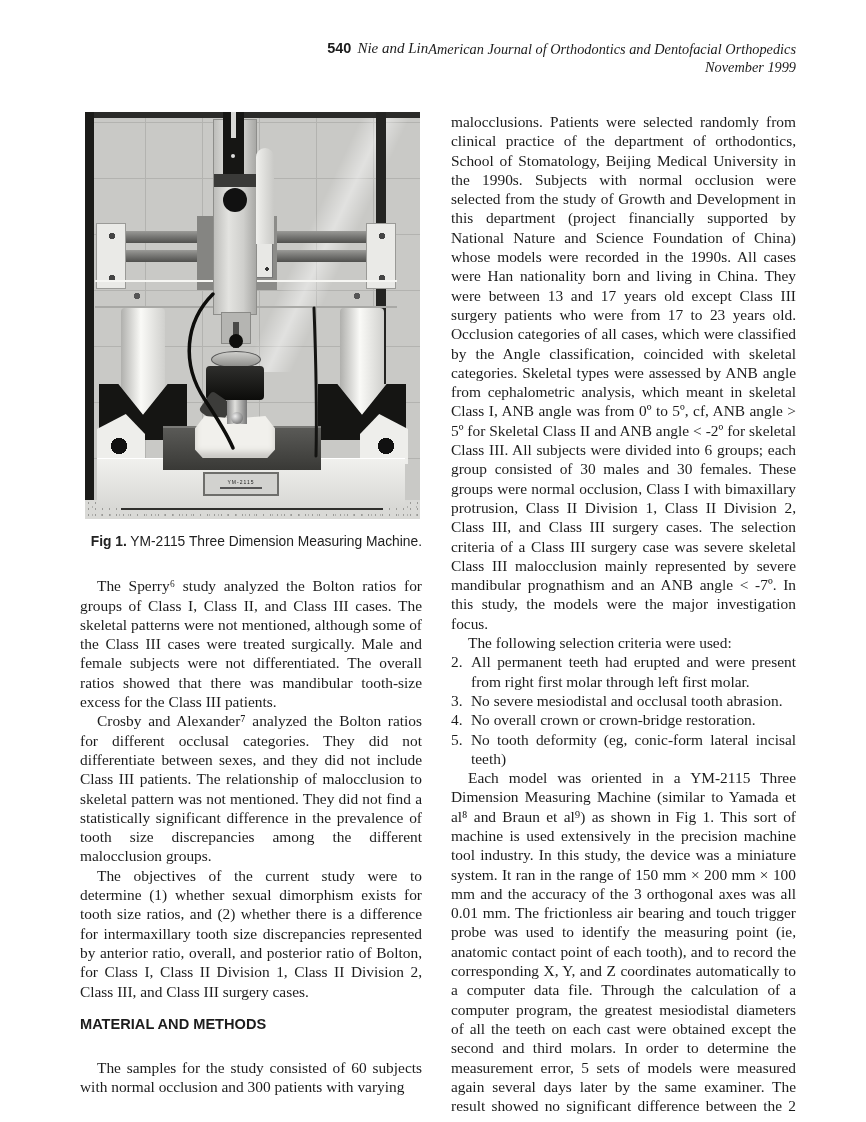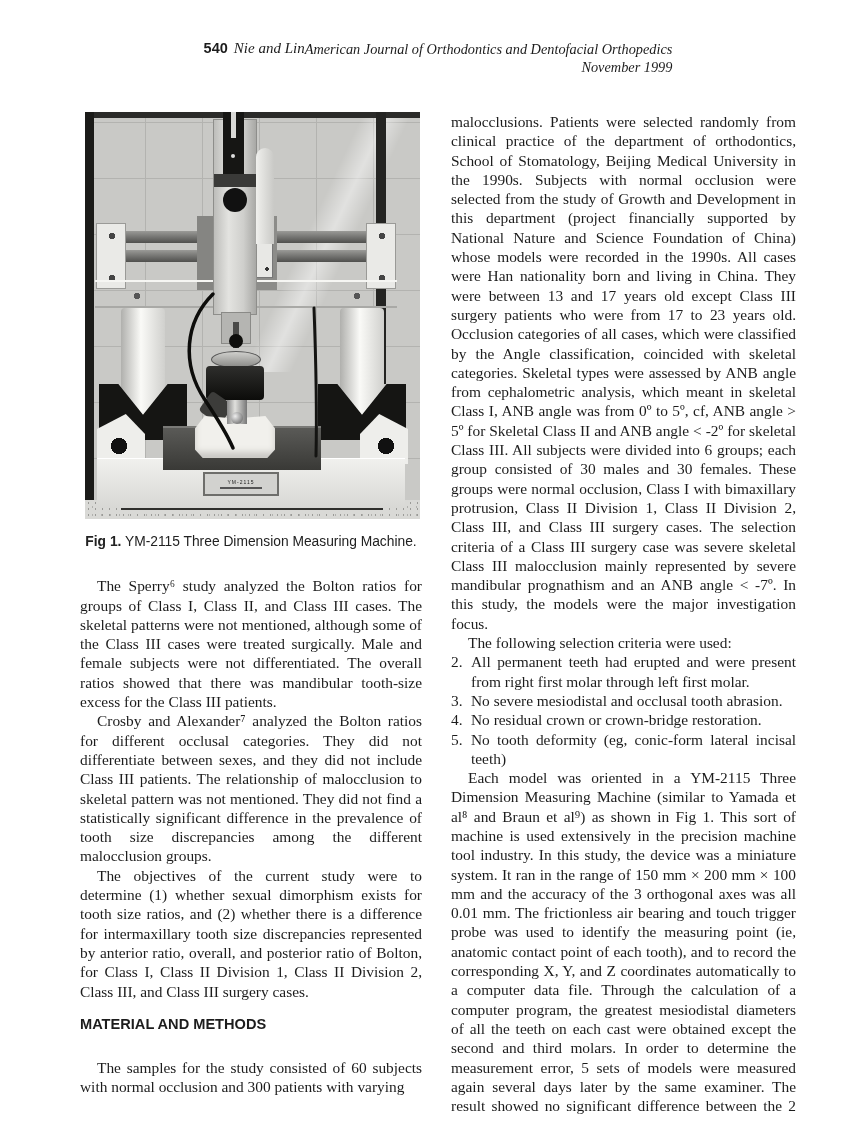--- a/index.html
+++ b/index.html
@@ -3,41 +3,41 @@
 <meta charset="utf-8">
 <style>
   * { margin:0; padding:0; box-sizing:border-box; }
   html,body { background:#ffffff; }
   .page {
     position:relative; width:866px; height:1122px; background:#ffffff;
     font-family:"Liberation Serif","DejaVu Serif",serif; color:#1c1c1c;
     overflow:hidden;
   }
   
-  .header { position:absolute; left:80px; top:40px; width:716px; display:flex; justify-content:center; align-items:flex-start; }
+  .header { position:absolute; left:80px; top:40px; width:716px; display:flex; justify-content:flex-end; align-items:flex-start; }
   .hdr-left { font-size:15px; white-space:nowrap; }
   .pagenum { font-family:"Liberation Sans","DejaVu Sans",sans-serif; font-weight:bold; font-size:14.5px; }
   .authors { font-style:italic; margin-left:6px; }
   .hdr-right { text-align:right; font-style:italic; font-size:14.3px; line-height:18px; }
   
   .col { position:absolute; top:112px; font-size:15.4px; line-height:19.3px; text-align:justify; }
   .col-left  { left:80px;  width:342px; }
   .col-right { left:451px; width:345px; }
   .col p.indent { text-indent:17px;font-family:Liberation Serif, serif; }
   .section-heading {
     font-family:"Liberation Sans","DejaVu Sans",sans-serif; font-weight:bold;
     font-size:14.6px; margin-top:14px; margin-bottom:24px; text-align:left;
   }
   .lead-line { text-indent:17px; text-align:left; }
   .li { padding-left:20px; text-align:justify; }
   .li .num { display:inline-block; width:20px; margin-left:-20px; }
   
   .figure { margin-bottom:25px; }
   .figcaption {
-    margin-top:13px; text-align:center;
+    margin-top:13px; text-align:right;
     font-family:"Liberation Sans","DejaVu Sans",sans-serif; font-size:13.8px; color:#222;
   }
   .figcaption b { font-weight:bold; }
   .photo {
     position:relative; width:335px; height:407px; margin-left:5px; overflow:hidden;
     background-color:#c9c9c6;
     background-image:
       linear-gradient(#b3b3b0 1.5px, rgba(0,0,0,0) 1.5px),
       linear-gradient(90deg,#b3b3b0 1.5px, rgba(0,0,0,0) 1.5px);
     background-size:57px 56px, 57px 56px;
@@ -194,20 +194,20 @@
     <p class="indent">The samples for the study consisted of 60 subjects with normal occlusion and 300 patients with varying</p>
   </div>
 
   <div class="col col-right">
     <p>malocclusions. Patients were selected randomly from clinical practice of the department of orthodontics, School of Stomatology, Beijing Medical University in the 1990s. Subjects with normal occlusion were selected from the study of Growth and Development in this department (project financially supported by National Nature and Science Foundation of China) whose models were recorded in the 1990s. All cases were Han nationality born and living in China. They were between 13 and 17 years old except Class III surgery patients who were from 17 to 23 years old. Occlusion categories of all cases, which were classified by the Angle classification, coincided with skeletal categories. Skeletal types were assessed by ANB angle from cephalometric analysis, which meant in skeletal Class I, ANB angle was from 0º to 5º, cf, ANB angle &gt; 5º for Skeletal Class II and ANB angle &lt; -2º for skeletal Class III. All subjects were divided into 6 groups; each group consisted of 30 males and 30 females. These groups were normal occlusion, Class I with bimaxillary protrusion, Class II Division 1, Class II Division 2, Class III, and Class III surgery cases. The selection criteria of a Class III surgery case was severe skeletal Class III malocclusion mainly represented by severe mandibular prognathism and an ANB angle &lt; -7º. In this study, the models were the major investigation focus.</p>
     <p class="lead-line">The following selection criteria were used:</p>
 
     <div>
       <p class="li"><span class="num">2.</span><span>All permanent teeth had erupted and were present from right first molar through left first molar.</span></p>
       <p class="li"><span class="num">3.</span><span>No severe mesiodistal and occlusal tooth abrasion.</span></p>
-      <p class="li"><span class="num">4.</span><span>No residual crown or crown-bridge restoration.</span></p>
+      <p class="li"><span class="num">4.</span><span>No overall crown or crown-bridge restoration.</span></p>
       <p class="li"><span class="num">5.</span><span>No tooth deformity (eg, conic-form lateral incisal teeth)</span></p>
     </div>
 
     <p class="indent">Each model was oriented in a YM-2115 Three Dimension Measuring Machine (similar to Yamada et al⁸ and Braun et al⁹) as shown in Fig 1. This sort of machine is used extensively in the precision machine tool industry. In this study, the device was a miniature system. It ran in the range of 150 mm × 200 mm × 100 mm and the accuracy of the 3 orthogonal axes was all 0.01 mm. The frictionless air bearing and touch trigger probe was used to identify the measuring point (ie, anatomic contact point of each tooth), and to record the corresponding X, Y, and Z coordinates automatically to a computer data file. Through the calculation of a computer program, the greatest mesiodistal diameters of all the teeth on each cast were obtained except the second and third molars. In order to determine the measurement error, 5 sets of models were measured again several days later by the same examiner. The result showed no significant difference between the 2 mea-</p>
   </div>
 
 </div>
 
 </body></html>

